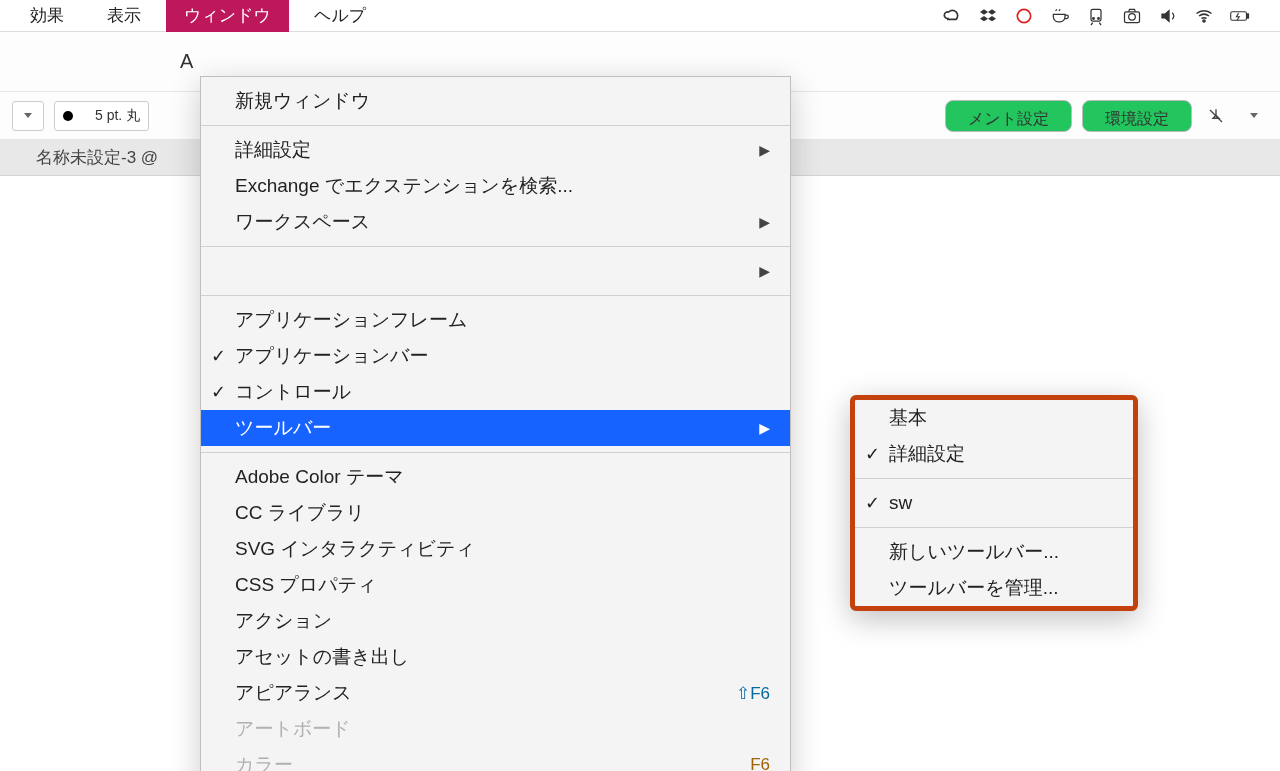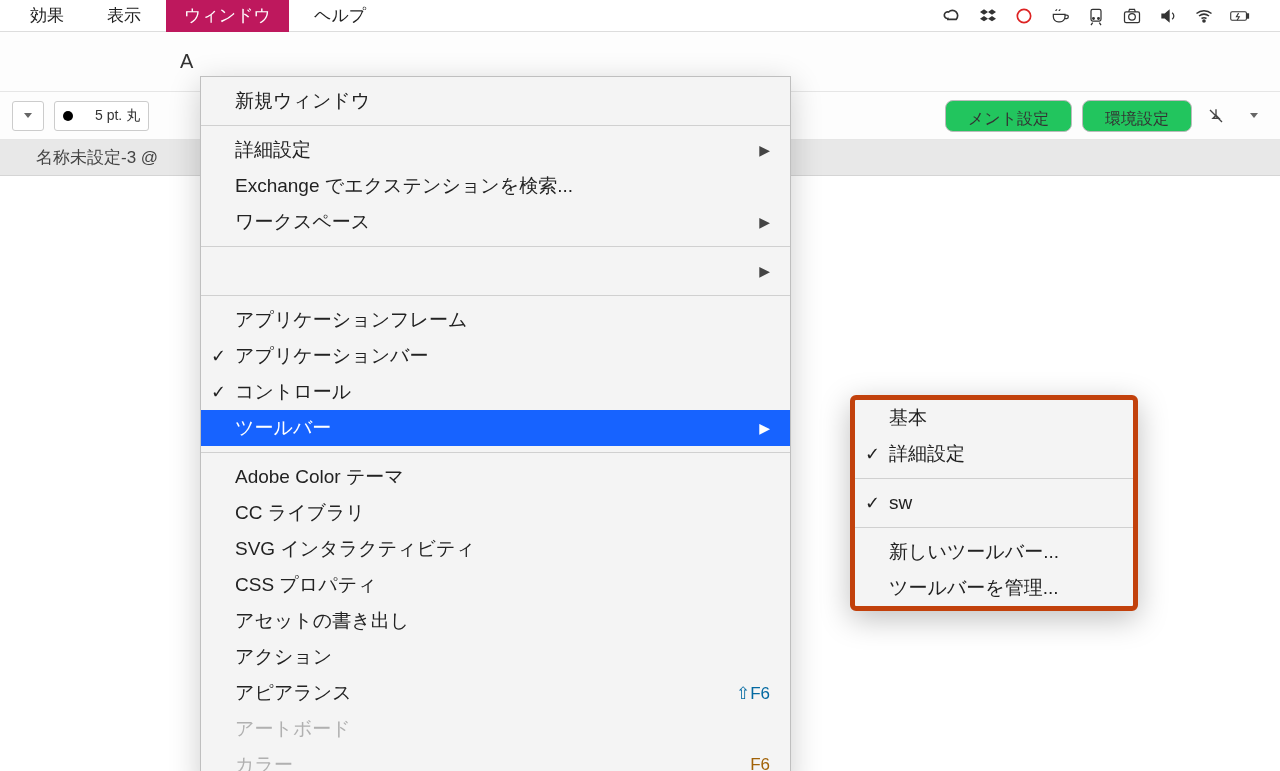--- a/index.html
+++ b/index.html
@@ -344,24 +344,24 @@
   <div class="menu-item">
     <span>CC ライブラリ</span>
   </div>
   <div class="menu-item">
     <span>SVG インタラクティビティ</span>
   </div>
   <div class="menu-item">
     <span>CSS プロパティ</span>
   </div>
   <div class="menu-item">
+    <span>アクション</span>
+  </div>
+  <div class="menu-item">
     <span>アセットの書き出し</span>
-  </div>
-  <div class="menu-item">
-    <span>アクション</span>
   </div>
   <div class="menu-item">
     <span>アピアランス</span>
     <span class="shortcut">⇧F6</span>
   </div>
   <div class="menu-item dimmed">
     <span>アートボード</span>
   </div>
   <div class="menu-item dimmed">
     <span>カラー</span>

